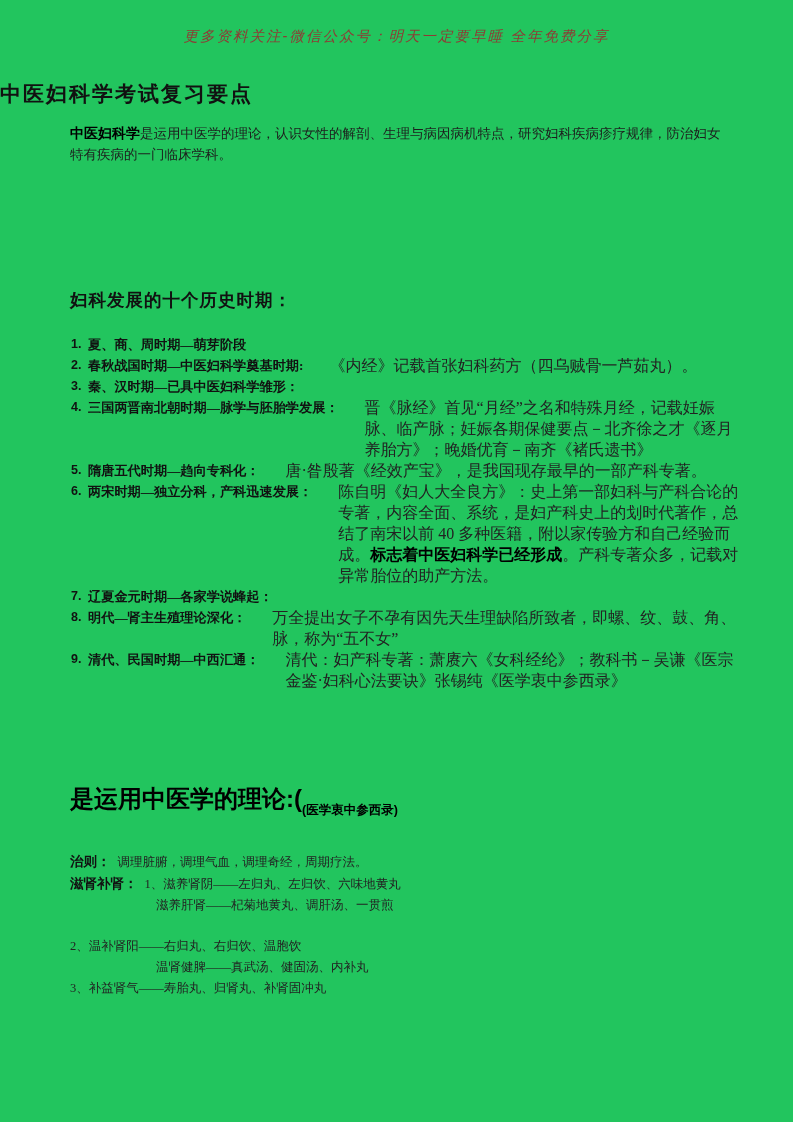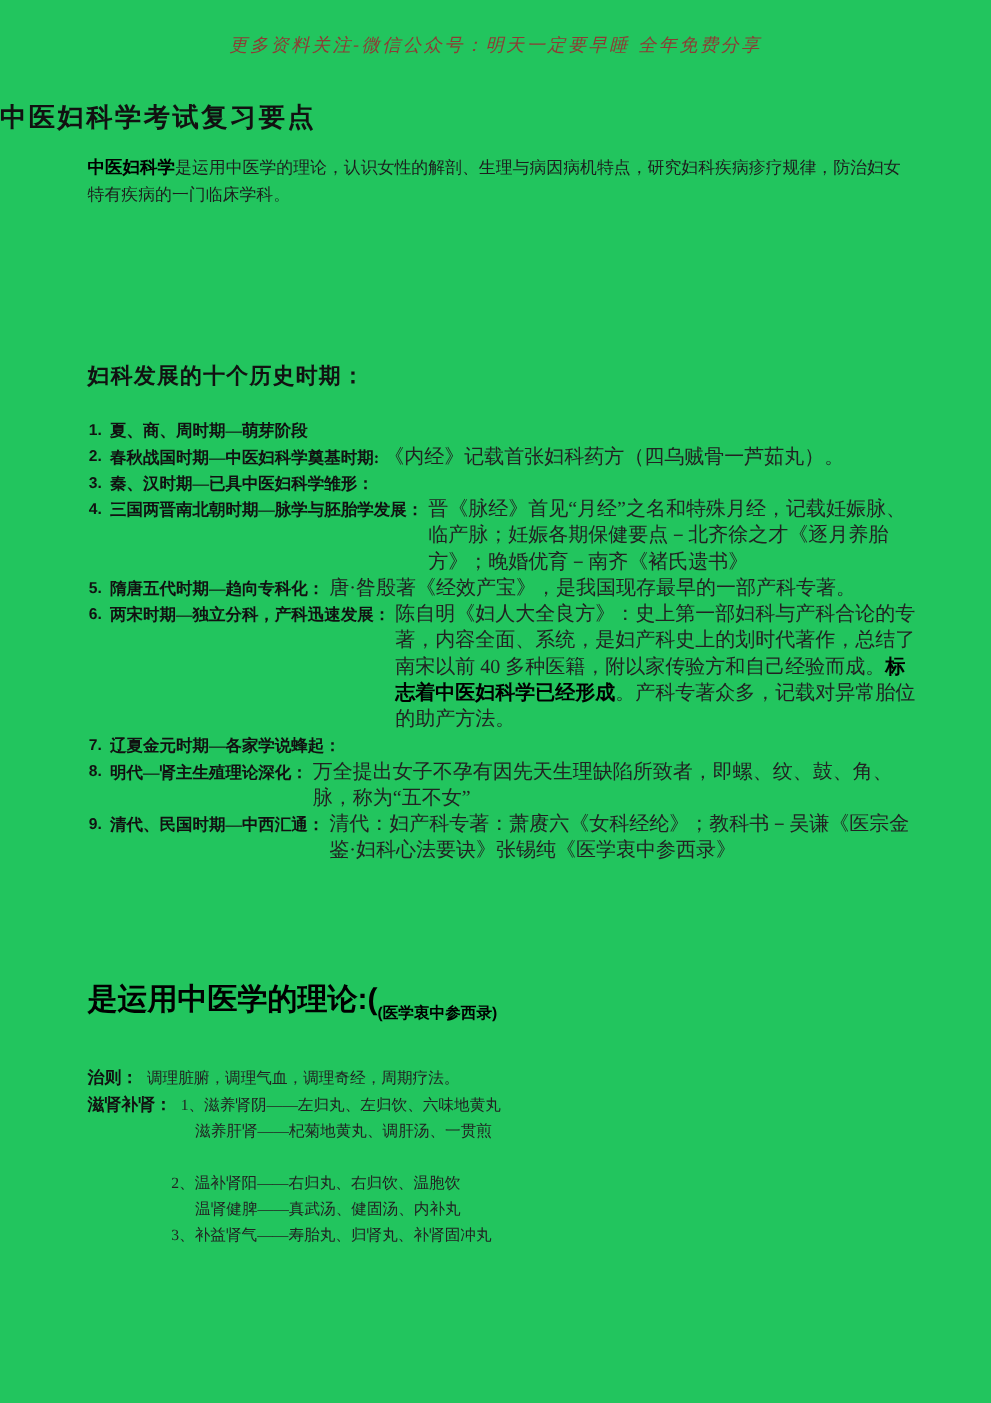--- a/index.html
+++ b/index.html
@@ -20,35 +20,35 @@
 
   .hist-heading { position:absolute; top:288px; left:70px; margin:0;
                   font-family:"Liberation Sans", sans-serif; font-size:17.5px;
                   font-weight:700; letter-spacing:1px; color:#111; }
 
   .hist-list { position:absolute; top:334px; left:71px; width:668px;
                margin:0; padding:0; list-style:none; }
   .h-item { display:flex; line-height:21px; }
   .h-num  { flex:none; width:17px; font-family:"Liberation Sans", sans-serif;
             font-weight:700; font-size:12.5px; color:#111; }
-  .h-body { flex:1; display:flex; min-width:0; }
+  .h-body { flex:1; display:flex; min-width:0;gap:22px; }
   .h-head { flex:none; font-weight:700; font-size:13.2px; margin-right:4px; color:#111; }
   .h-desc { flex:1; font-size:16px; color:#222; min-width:0; }
   .h-desc b { color:#000; }
 
   .law-heading { position:absolute; top:783px; left:70px; margin:0;
                  font-family:"Liberation Sans", sans-serif; font-size:24px;
                  font-weight:700; color:#000; }
   .law-heading .sub { font-size:12.5px; vertical-align:-7px; letter-spacing:0; }
 
   .treat { position:absolute; top:851px; left:70px; width:660px;
            font-size:12.5px; line-height:21px; color:#222; }
   .t-label { font-family:"Liberation Sans", sans-serif; font-weight:700;
              font-size:13.5px; color:#111; margin-right:7px; }
-  .ind1 { margin-left:67px; }
+  .ind1 { }
   .ind2 { margin-left:86px; }
   .gap-before { margin-top:20px; }
 </style>
 </head>
 <body>
 
 <div class="page">
 
   <div class="promo">更多资料关注-微信公众号：明天一定要早睡  全年免费分享</div>
 

